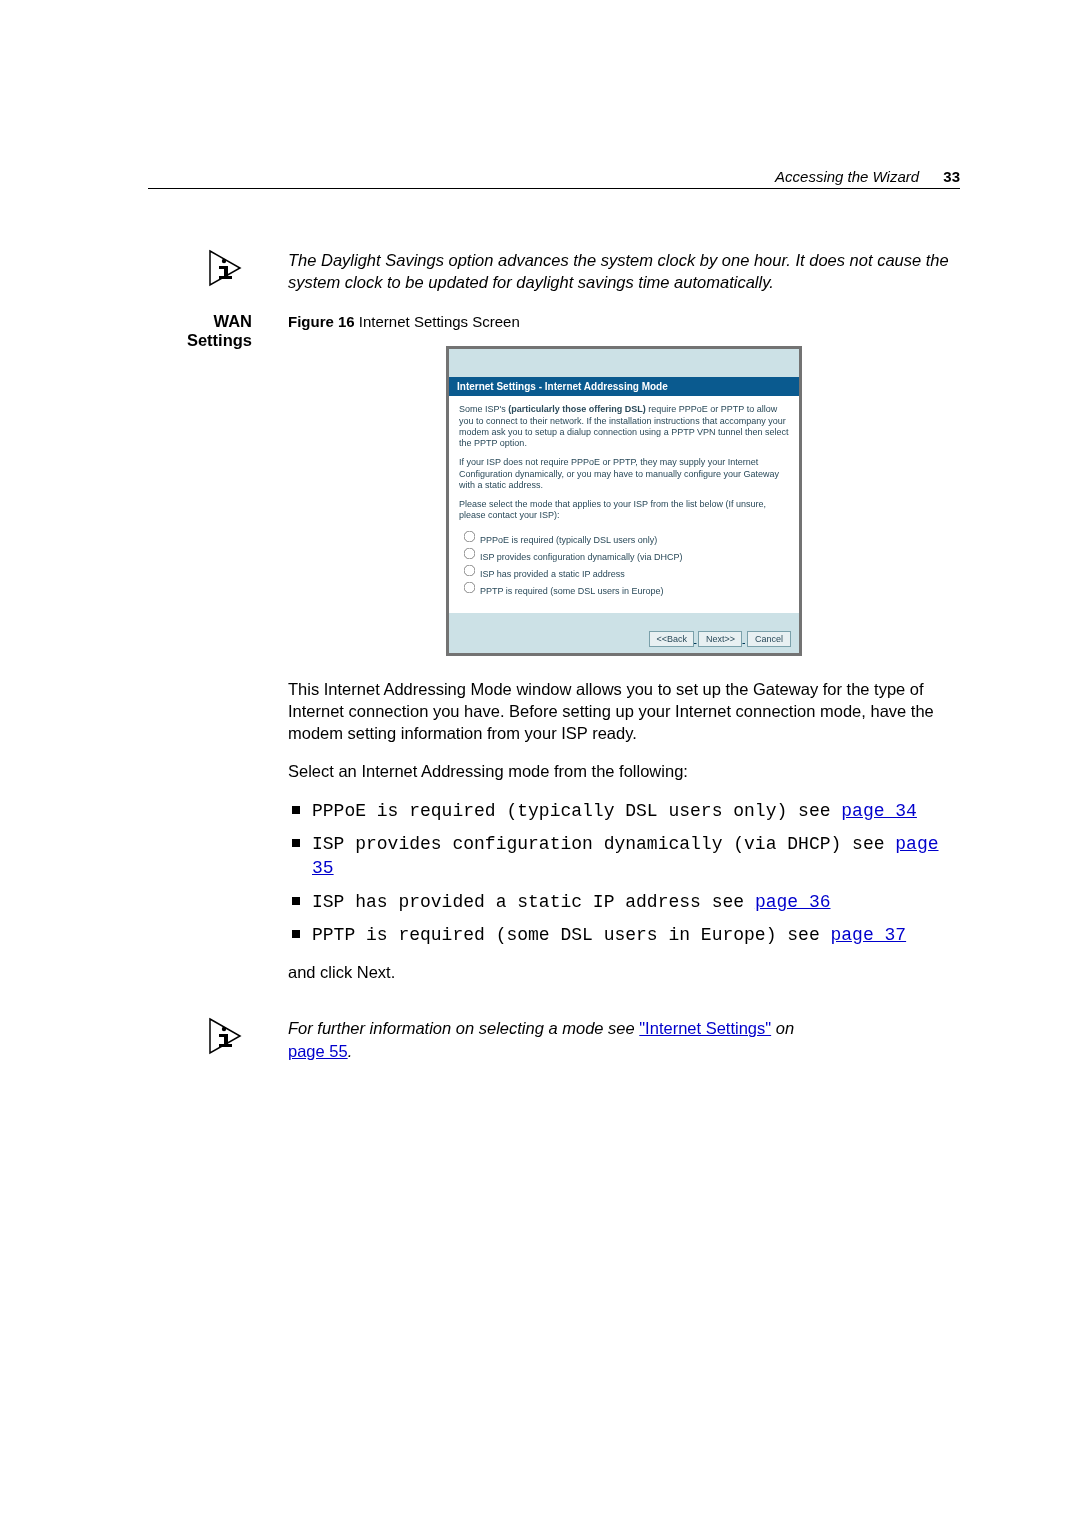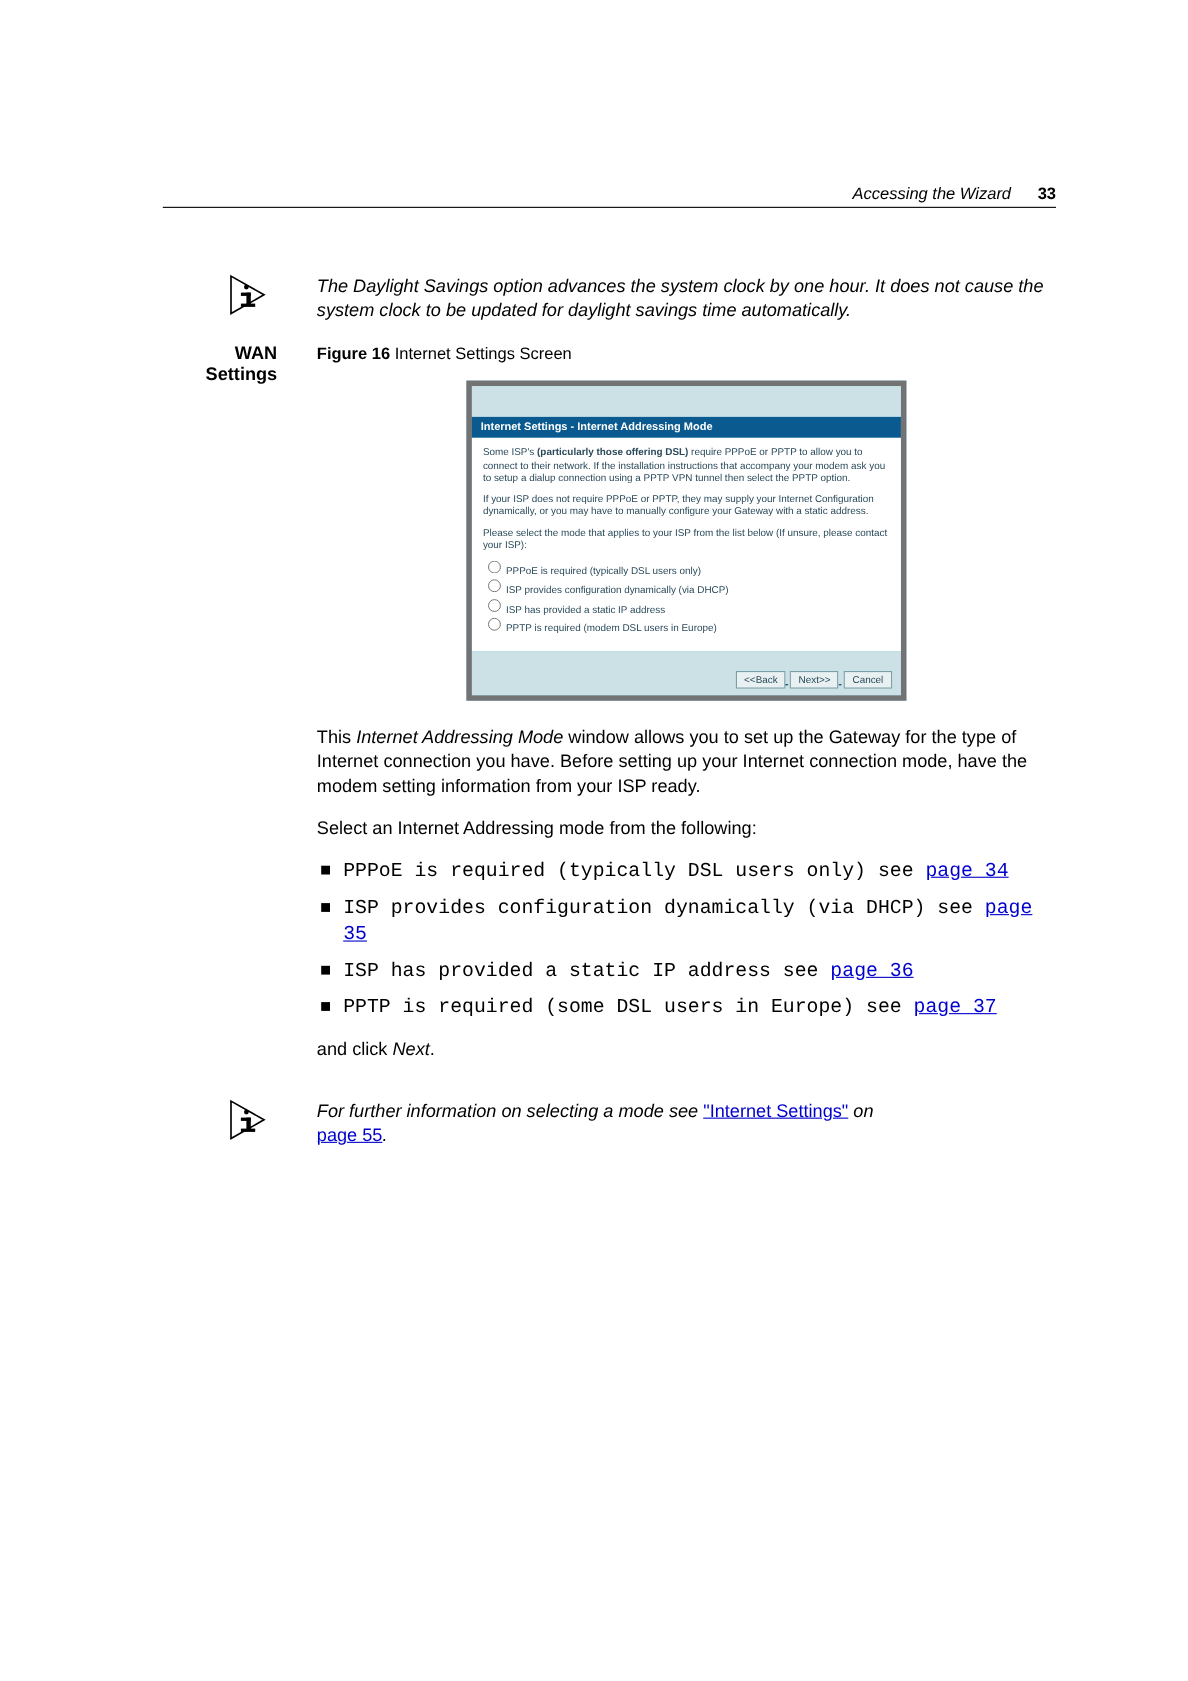--- a/index.html
+++ b/index.html
@@ -57,23 +57,23 @@
     text-align: right;
   }
   .fig-label { font-size: 15px; }
   .fig-label b { font-weight: bold; }
   .screenshot-wrap {
     display: flex;
     justify-content: center;
     margin: 14px 0 22px 0;
   }
   .screenshot {
-    width: 400px;
-    border: 5px solid #737373;
-    background: #7dd3fc;
+    width: 356px;
+    border: 3px solid #737373;
+    background: #14532d;
     font-family: Verdana, Arial, sans-serif;
     font-size: 9px;
     color: #003a58;
   }
   .ss-topspace { height: 28px; background: #cce1e6; }
   .ss-bluebar {
     background: #0a5a8f;
     color: #fff;
     font-weight: bold;
     font-size: 10px;
@@ -99,21 +99,21 @@
     border: 1px solid #7aa0aa;
     background: #e8f0f2;
     color: #2a4a5a;
     font-size: 9px;
     padding: 1px 6px;
     margin-left: 2px;
     min-width: 44px;
     text-align: center;
   }
   .body-para { margin-bottom: 16px; font-size: 16.5px; line-height: 1.35; }
-  .body-ital { font-style: italic; }
+  .body-ital { }
   .bullets { margin: 4px 0 14px 0; }
   .bullets li {
     list-style: none;
     position: relative;
     padding-left: 24px;
     margin: 9px 0;
     font-size: 18px;
     line-height: 1.35;
     font-family: Liberation Mono, monospace;
   }
@@ -171,21 +171,21 @@
           <div class="ss-bluebar">Internet Settings - Internet Addressing Mode</div>
           <div class="ss-body">
             <div class="ss-p">
               <span>Some ISP's </span><b>(particularly those offering DSL)</b><span> require PPPoE or PPTP to allow you to connect to their network. If the installation instructions that accompany your modem ask you to setup a dialup connection using a PPTP VPN tunnel then select the PPTP option.</span>
             </div>
             <div class="ss-p">If your ISP does not require PPPoE or PPTP, they may supply your Internet Configuration dynamically, or you may have to manually configure your Gateway with a static address.</div>
             <div class="ss-p">Please select the mode that applies to your ISP from the list below (If unsure, please contact your ISP):</div>
             <label class="ss-radio"><input type="radio" name="mode" style=""><span>PPPoE is required (typically DSL users only)</span></label>
             <label class="ss-radio"><input type="radio" name="mode" style=""><span>ISP provides configuration dynamically (via DHCP)</span></label>
             <label class="ss-radio"><input type="radio" name="mode" style=""><span>ISP has provided a static IP address</span></label>
-            <label class="ss-radio"><input type="radio" name="mode" style=""><span>PPTP is required (modem DSL users in Europe)</span></label>
+            <label class="ss-radio"><input type="radio" name="mode" style=""><span>PPTP is required (some DSL users in Europe)</span></label>
           </div>
           <div class="ss-btnrow">
             <span class="ss-btn">&lt;&lt;Back</span>
             <span class="ss-btn">Next&gt;&gt;</span>
             <span class="ss-btn">Cancel</span>
           </div>
         </div>
       </div>
 
       <p class="body-para">

